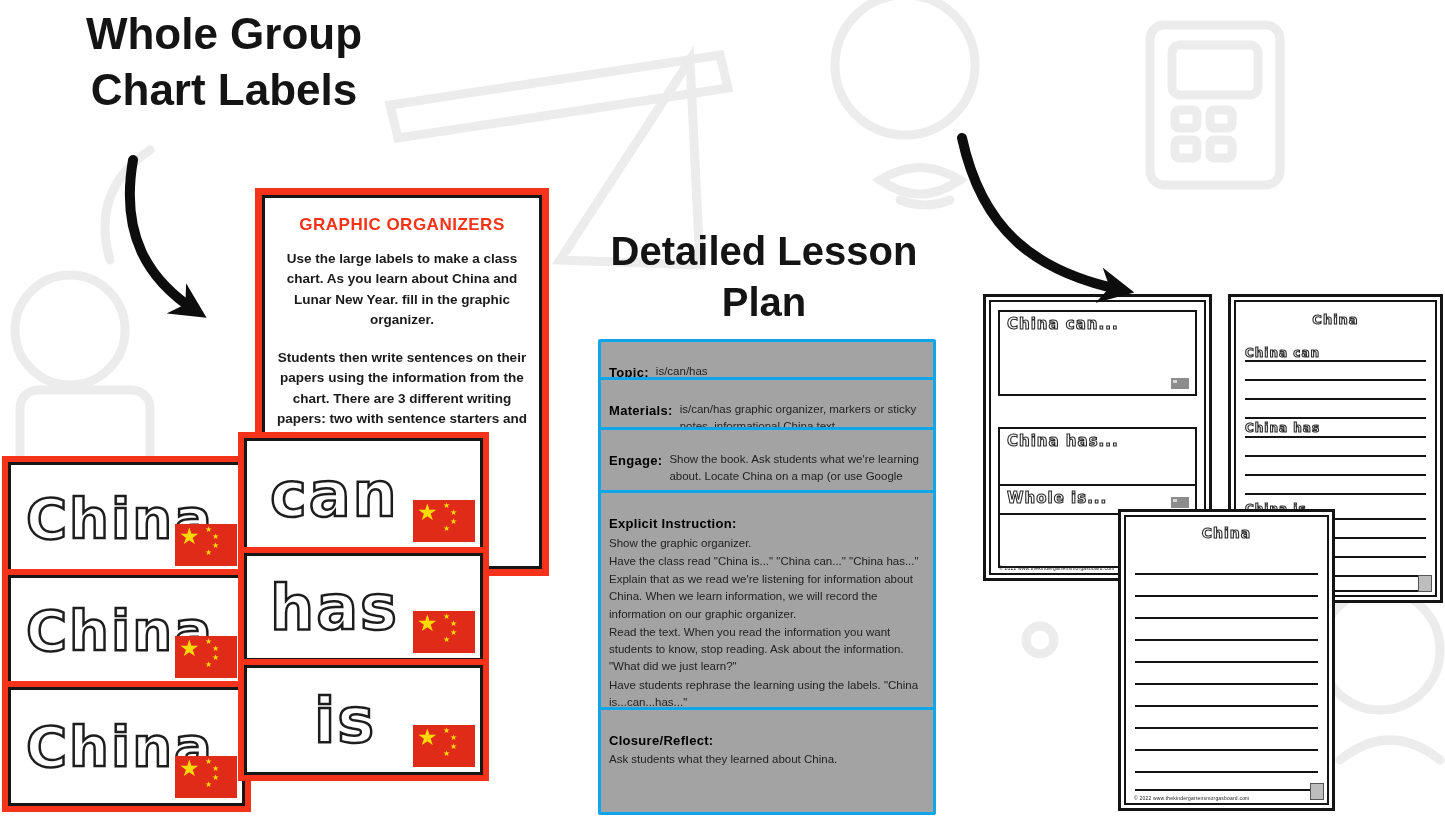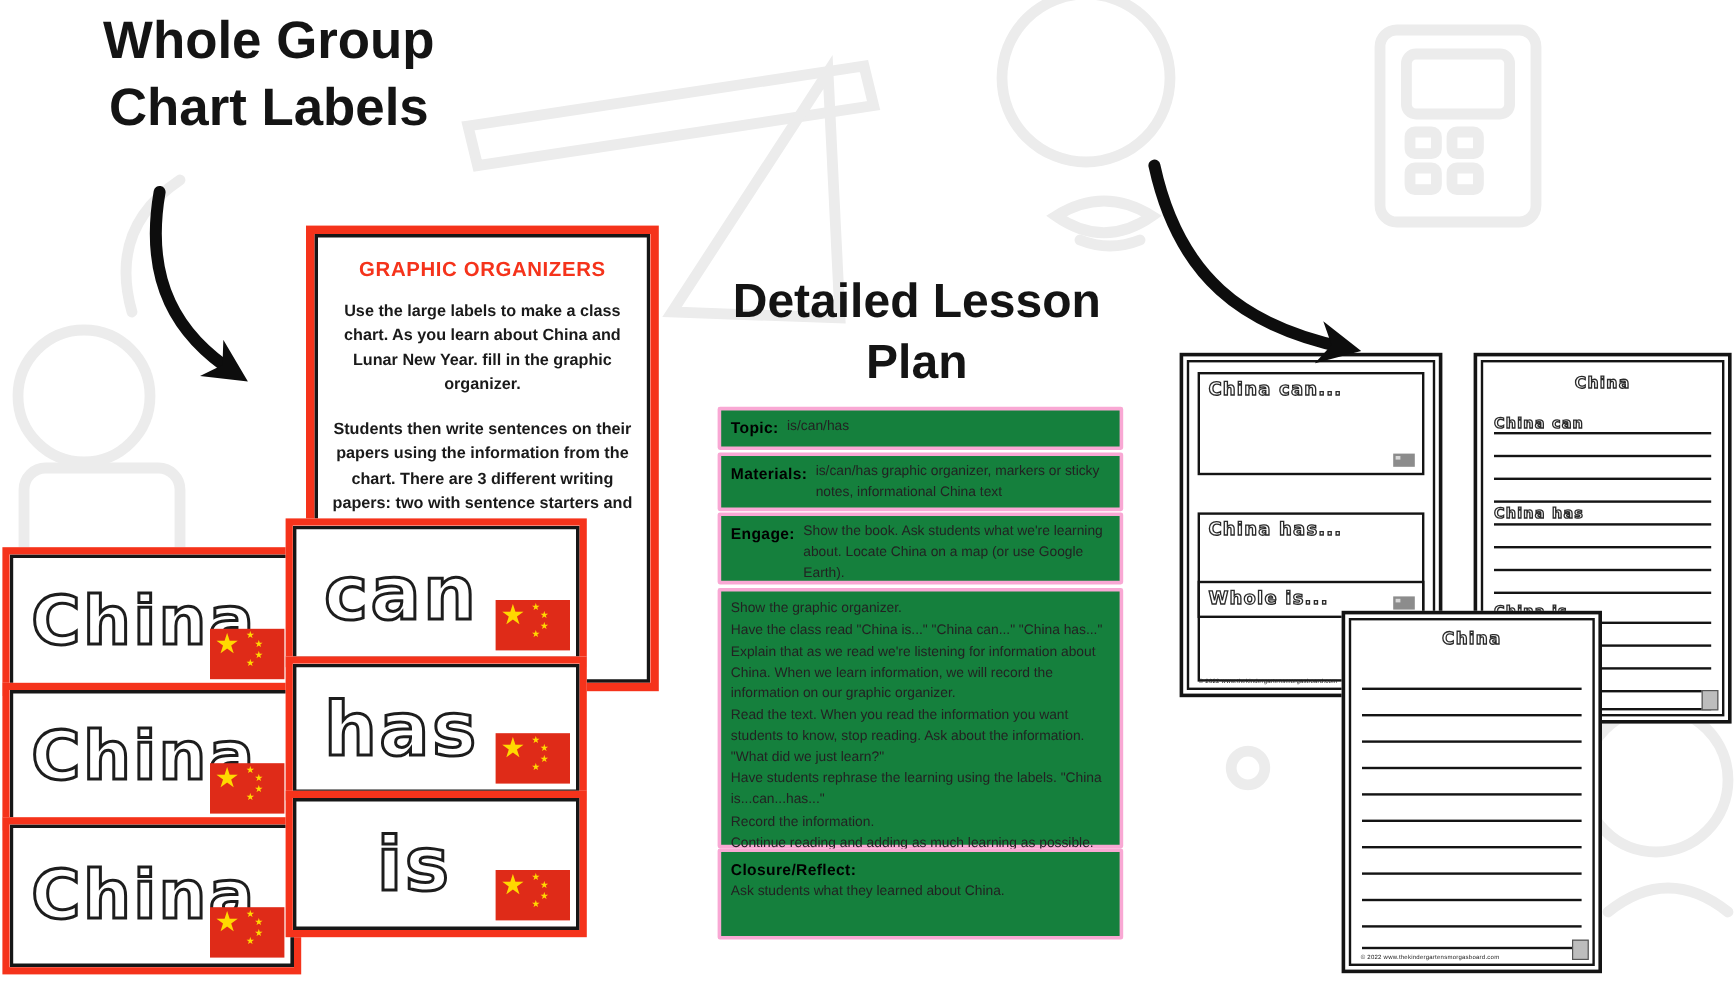--- a/index.html
+++ b/index.html
@@ -35,35 +35,35 @@
   .flag .s4{position:absolute;left:30px;top:25px;color:#ffd900;font-size:8px;line-height:1;}
 
   
   #org-card{position:absolute;left:255px;top:188px;width:252px;height:344px;background:#fff;
             border:7px solid #f5331b;box-shadow:inset 0 0 0 3px #161616;z-index:2;
             padding:20px 14px 10px 14px;text-align:center;}
   #org-card .org-title{color:#f5331b;font-weight:800;font-size:17px;letter-spacing:.5px;margin-bottom:14px;}
   #org-card p{font-size:13.5px;font-weight:600;line-height:1.5;margin:0 0 18px 0;color:#1a1a1a;}
 
   
-  .lp-box{position:absolute;left:598px;width:316px;background:#15803d;border:3px solid #f9a8d4;
-          border-radius:2px;z-index:2;padding:5px 8px;font-size:11.5px;line-height:1.5;color:#222;}
+  .lp-box{position:absolute;left:598px;width:316px;background:#a3a3a3;border:3px solid #0ea5e9;
+          border-radius:2px;z-index:2;padding:21px 8px;font-size:11.5px;line-height:1.5;color:#222;}
   .lp-inline{display:grid;grid-template-columns:auto 1fr;gap:7px;align-items:start;}
   .lp-label{font-weight:800;font-size:13px;color:#000;letter-spacing:.3px;white-space:nowrap;}
   #lp-topic{top:339px;height:20px;}
   #lp-materials{top:377px;height:33px;}
   #lp-engage{top:427px;height:44px;}
   #lp-explicit{top:490px;height:201px;}
   #lp-closure{top:707px;height:60px;}
   .lp-lines div{margin:1px 0;}
 
   
   .sheet{position:absolute;background:#fff;border:3px solid #141414;}
   .sheet-inner{position:absolute;inset:3px;border:2px solid #141414;}
-  #sheet1{left:983px;top:294px;width:213px;height:281px;z-index:2;}
+  #sheet1{left:983px;top:294px;width:213px;height:281px;z-index:2;padding-left:10px;}
   #sheet2{left:1228px;top:294px;width:209px;height:303px;z-index:2;}
   #sheet3{left:1118px;top:509px;width:211px;height:296px;z-index:4;}
   .gobox{position:absolute;left:7px;right:7px;border:2px solid #141414;}
   .gobox .gohead{position:absolute;left:7px;top:3px;font-size:15px;}
   .miniflag{position:absolute;right:6px;bottom:5px;width:18px;height:11px;background:#8c8c8c;}
   .miniflag:after{content:"";position:absolute;left:2px;top:2px;width:4px;height:3px;background:#d8d8d8;}
   .sheet-foot{position:absolute;left:8px;bottom:2px;font-size:5px;color:#222;letter-spacing:.2px;}
   .sheet-title{position:absolute;left:0;right:0;text-align:center;font-size:13px;}
   .wline{position:absolute;left:9px;right:9px;border-bottom:2.5px solid #141414;}
   .prompt{position:absolute;left:9px;font-size:12px;}
@@ -183,20 +183,21 @@
   </div>
   <div class="lp-box lp-inline" id="lp-materials">
     <span class="lp-label">Materials:</span>
     <span>is/can/has graphic organizer, markers or sticky notes, informational China text</span>
   </div>
   <div class="lp-box lp-inline" id="lp-engage">
     <span class="lp-label">Engage:</span>
     <span>Show the book.  Ask students what we're learning about.  Locate China on a map (or use Google Earth).</span>
   </div>
   <div class="lp-box" id="lp-explicit">
+    <div class="lp-label">Explicit Instruction:</div>
     <div class="lp-lines">
       <div>Show the graphic organizer.</div>
       <div>Have the class read "China is..."  "China can..."  "China has..."</div>
       <div>Explain that as we read we're listening for information about China.  When we learn information, we will record the information on our graphic organizer.</div>
       <div>Read the text.  When you read the information you want students to know, stop reading.  Ask about the information.  "What did we just learn?"</div>
       <div>Have students rephrase the learning using the labels.  "China is...can...has..."</div>
       <div>Record the information.</div>
       <div>Continue reading and adding as much learning as possible.</div>
       <div>Students can/will write about China using the learning and differentiated recording sheets.</div>
     </div>

